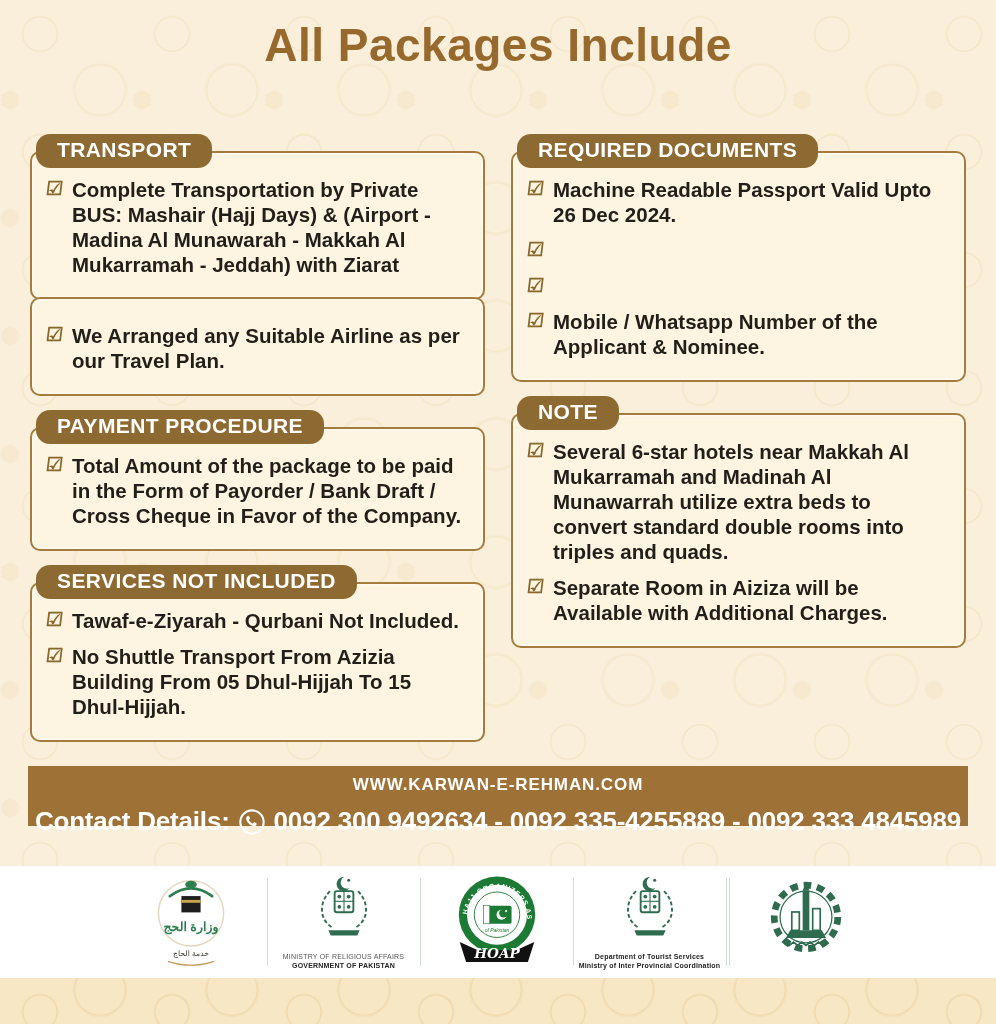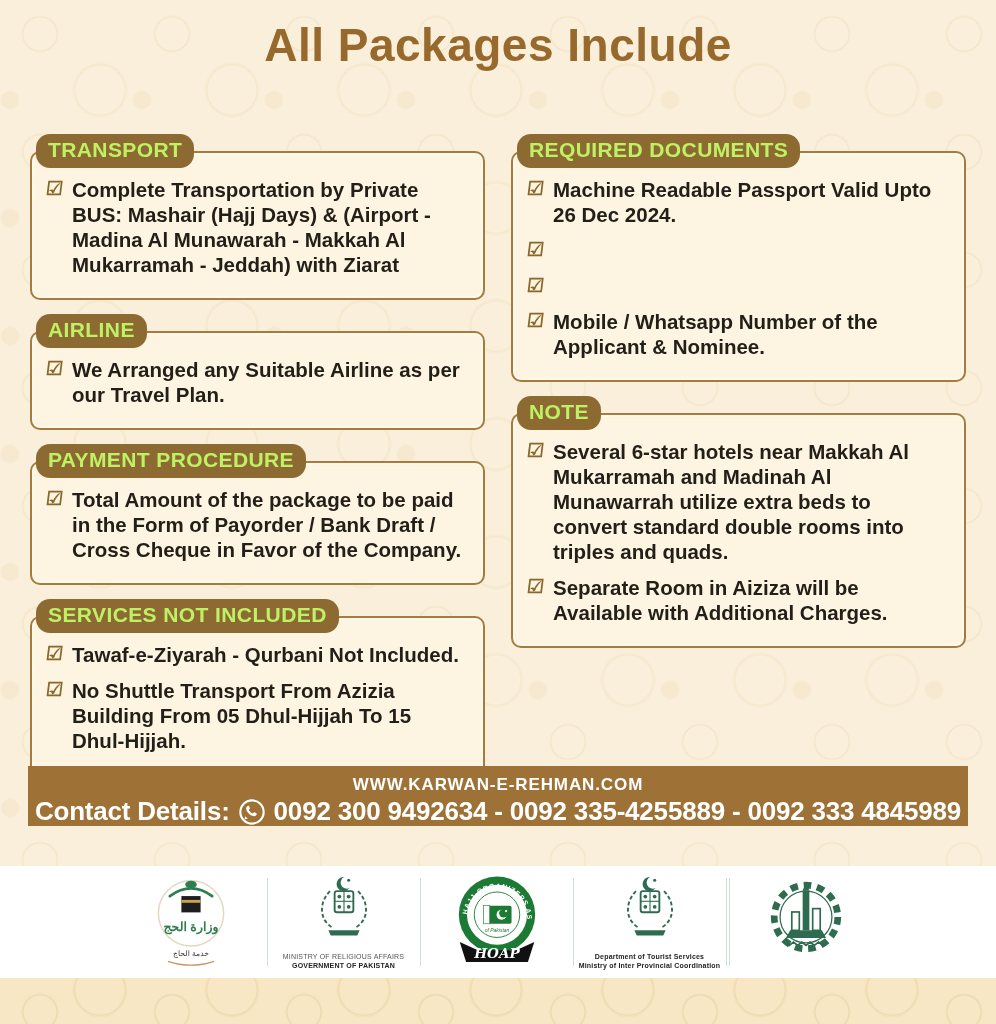--- a/index.html
+++ b/index.html
@@ -23,22 +23,22 @@
 
   .columns {
     position:absolute; left:30px; right:30px; top:134px;
     display:flex; gap:26px;
   }
   .col { flex:1; min-width:0; }
 
   .section { margin-bottom:14px; }
   .badge {
     display:inline-block; position:relative; z-index:2; margin-left:6px;
-    background:#8e6a33; color:#bef264;
-    padding:4px 12px 6px; border-radius:14px;
+    background:#8e6a33; color:#ffffff;
+    padding:4px 21px 6px; border-radius:14px;
     font-size:21px; font-weight:bold; letter-spacing:0.4px;
   }
   .box {
     margin-top:-17px;
     background:#fdf4e2;
     border:2px solid #a57c3e; border-radius:10px;
     padding:24px 14px 10px 14px;
     box-shadow:inset 0 0 0 2px rgba(255,252,240,0.6);
   }
   .item {
@@ -50,21 +50,21 @@
     flex:0 0 auto; color:#8a672a; font-size:19px; line-height:1.3;
     transform:skewX(-7deg);
   }
 
   .bottom-bar {
     position:absolute; left:28px; right:28px; top:766px; height:60px;
     background:#9e7136; color:#fff; text-align:center;
   }
   .website { margin-top:9px; font-size:17px; font-weight:bold; letter-spacing:0.9px; }
   .contact-row {
-    margin-top:1px; display:flex; justify-content:center; align-items:center; gap:8px;
+    margin-top:11px; display:flex; justify-content:center; align-items:center; gap:8px;
     font-size:26px; font-weight:bold; letter-spacing:-0.2px;
   }
   .wa-icon { width:28px; height:28px; flex:0 0 auto; }
 
   .logo-strip {
     position:absolute; left:0; right:0; top:866px; height:112px;
     background:#ffffff;
     display:flex; align-items:center; justify-content:center;
   }
   .logo-cell {
@@ -101,21 +101,20 @@
         <div class="badge">TRANSPORT</div>
         <div class="box">
           <div class="item">
             <span class="check">☑</span>
             <span>Complete Transportation by Private BUS: Mashair (Hajj Days) &amp; (Airport - Madina Al Munawarah - Makkah Al Mukarramah - Jeddah) with Ziarat</span>
           </div>
         </div>
       </div>
 
       <div class="section">
-        <div class="badge">AIRLINE</div>
         <div class="box">
           <div class="item">
             <span class="check">☑</span>
             <span>We Arranged any Suitable Airline as per our Travel Plan.</span>
           </div>
         </div>
       </div>
 
       <div class="section">
         <div class="badge">PAYMENT PROCEDURE</div>

